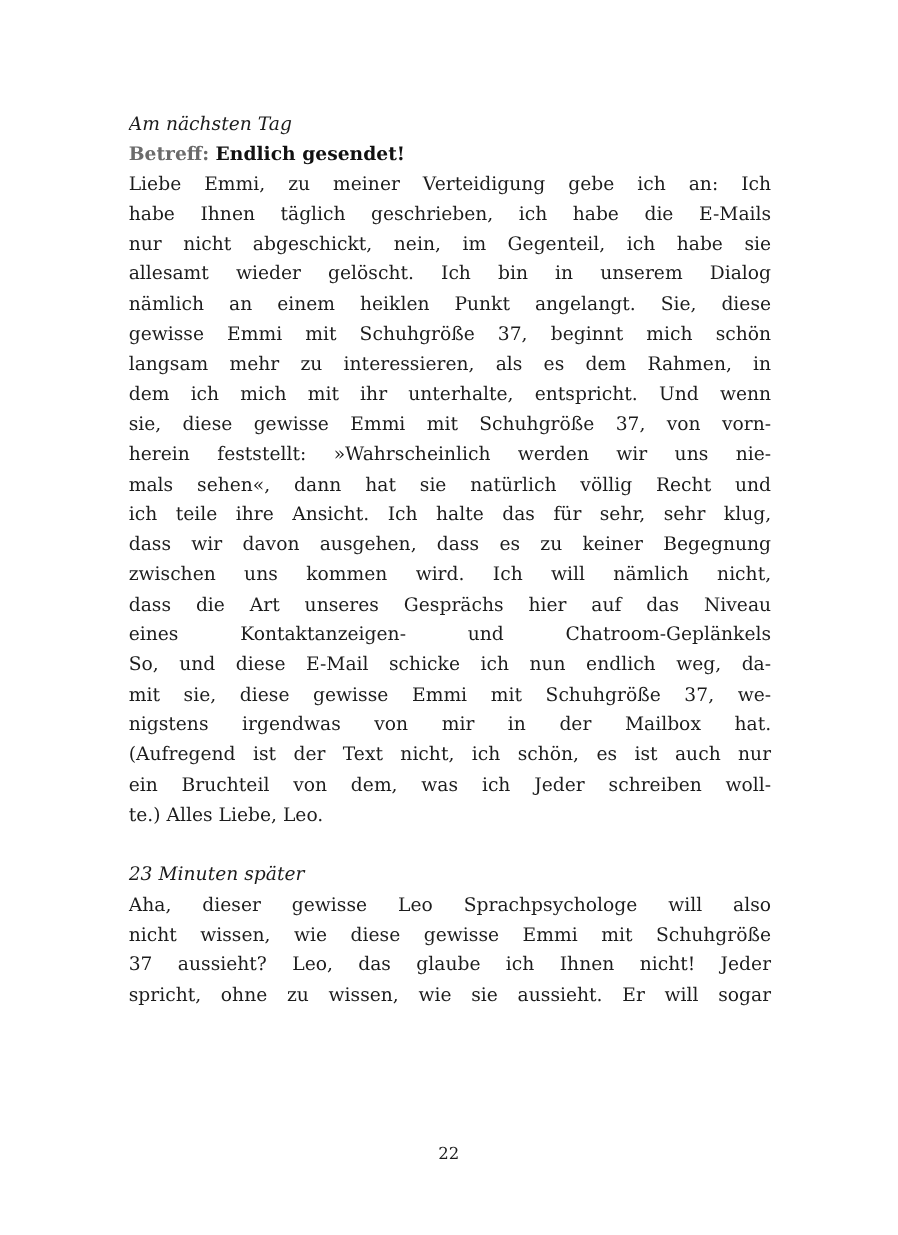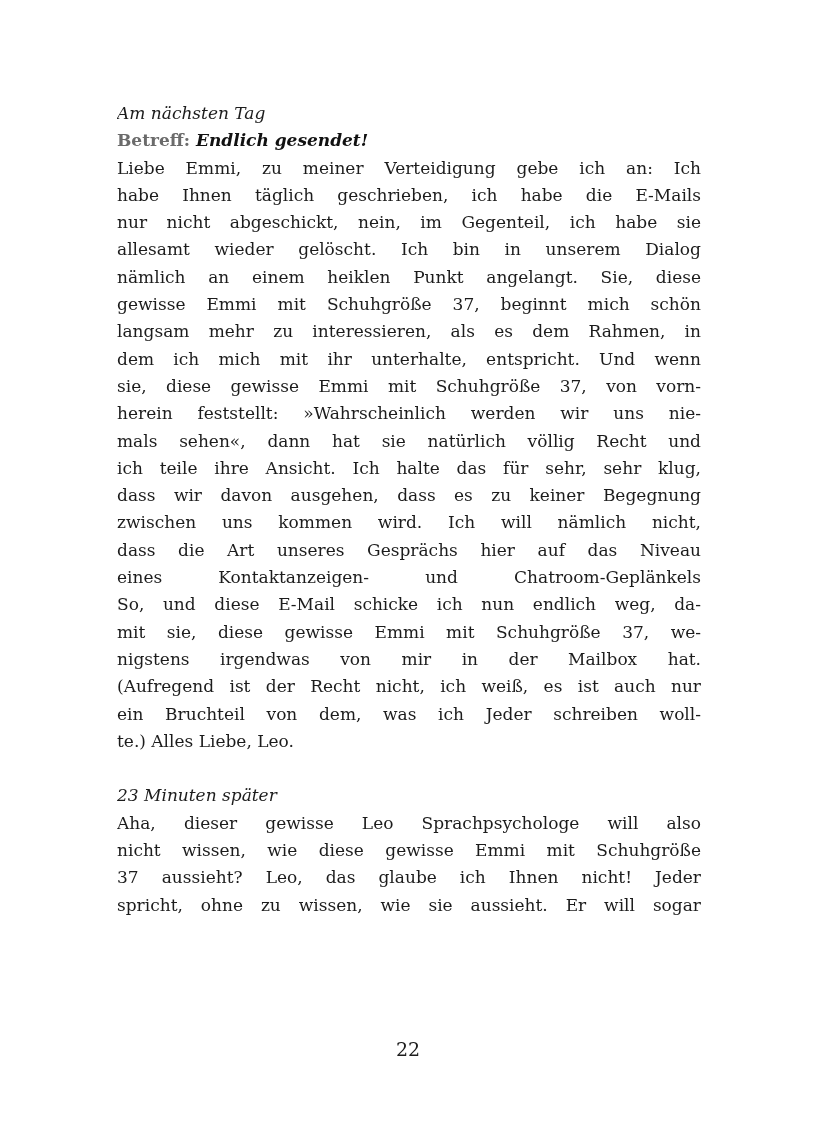--- a/index.html
+++ b/index.html
@@ -23,35 +23,35 @@
   .entry + .entry{margin-top:var(--line-pitch);}
   .time-header{
     height:var(--line-pitch);line-height:var(--line-pitch);
     font-style:italic;overflow:hidden;
   }
   .subject-line{
     height:var(--line-pitch);line-height:var(--line-pitch);
     font-weight:bold;overflow:hidden;
   }
   .subject-label{color:var(--label-color);}
-  .subject-text{color:#111111;font-style:italic;}
+  .subject-text{color:#111111;}
   .line{
     height:var(--line-pitch);line-height:var(--line-pitch);
     overflow:hidden;text-align:left;
   }
   .line.just{
     text-align:justify;
     text-align-last:justify;
   }
   .line.just::after{
     content:"";display:inline-block;width:100%;height:0;vertical-align:top;
   }
   .page-number{
     position:absolute;top:1036px;left:0;width:816px;
-    text-align:center;font-size:19px;line-height:27px;
+    text-align:center;font-size:15px;line-height:27px;
   }
 </style>
 </head>
 <body>
 
 <div class="page">
   <div class="text-column">
       <div class="entry">
         <div class="time-header">Am nächsten Tag</div>
         <div class="subject-line"><span class="subject-label">Betreff:</span><span class="subject-text">&nbsp;Endlich gesendet!</span></div>
@@ -70,21 +70,21 @@
           <div class="line just">ich teile ihre Ansicht. Ich halte das für sehr, sehr klug,</div>
           <div class="line just">dass wir davon ausgehen, dass es zu keiner Begegnung</div>
           <div class="line just">zwischen uns kommen wird. Ich will nämlich nicht,</div>
           <div class="line just">dass die Art unseres Gesprächs hier auf das Niveau</div>
           <div class="line just">eines Kontaktanzeigen- und Chatroom-Geplänkels</div>
         </div>
         <div class="para">
           <div class="line just">So, und diese E-Mail schicke ich nun endlich weg, da-</div>
           <div class="line just">mit sie, diese gewisse Emmi mit Schuhgröße 37, we-</div>
           <div class="line just">nigstens irgendwas von mir in der Mailbox hat.</div>
-          <div class="line just">(Aufregend ist der Recht nicht, ich weiß, es ist auch nur</div>
+          <div class="line just">(Aufregend ist der Text nicht, ich schön, es ist auch nur</div>
           <div class="line just">ein Bruchteil von dem, was ich Jeder schreiben woll-</div>
           <div class="line">te.) Alles Liebe, Leo.</div>
         </div>
       </div>
       <div class="entry">
         <div class="time-header">23 Minuten später</div>
         <div class="para">
           <div class="line just">Aha, dieser gewisse Leo Sprachpsychologe will also</div>
           <div class="line just">nicht wissen, wie diese gewisse Emmi mit Schuhgröße</div>
           <div class="line just">37 aussieht? Leo, das glaube ich Ihnen nicht! Jeder</div>

